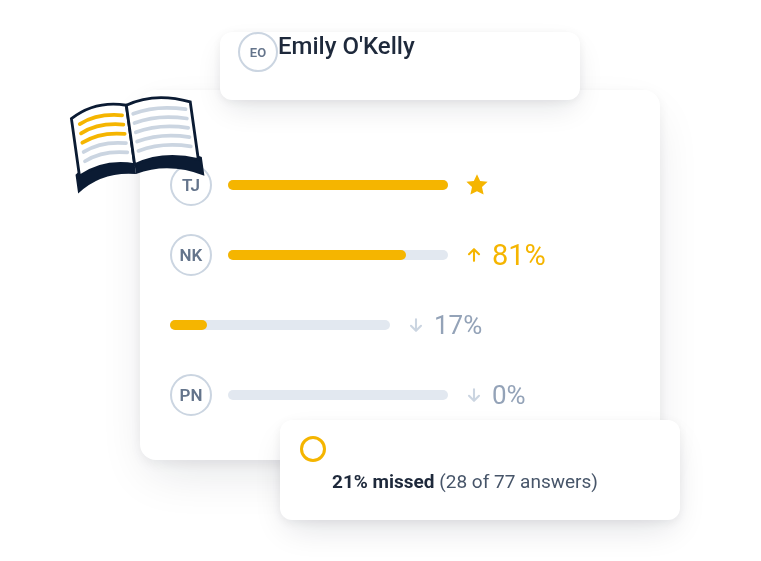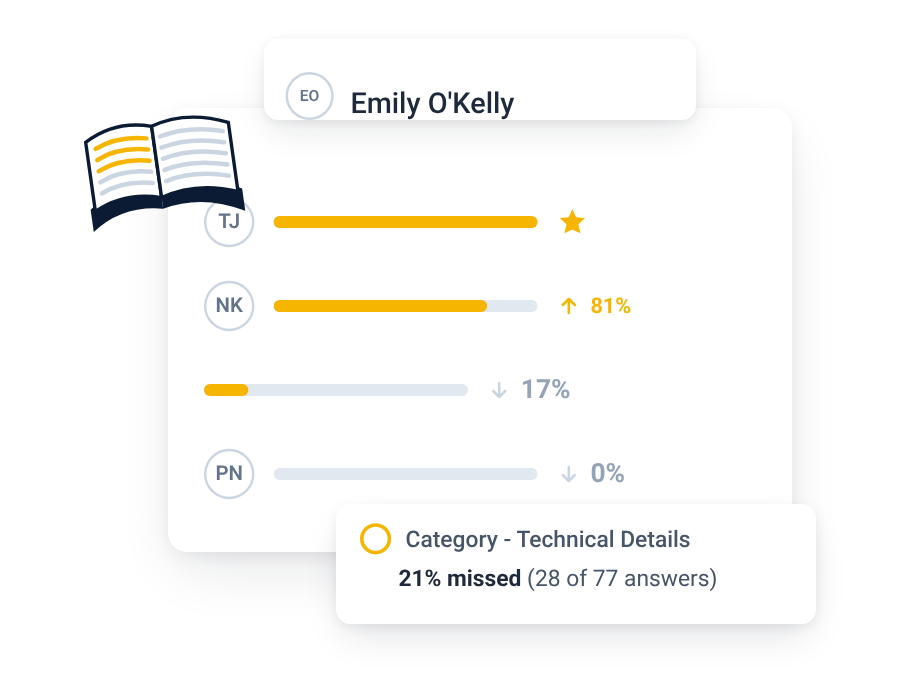--- a/index.html
+++ b/index.html
@@ -19,21 +19,21 @@
     position:absolute;left:140px;top:90px;width:520px;height:370px;
     background:var(--white);border-radius:16px;
     box-shadow:0 20px 50px -10px rgba(15,23,42,0.12),0 4px 12px rgba(15,23,42,0.06);
   }
 
   
   .header-pill{
     position:absolute;left:220px;top:32px;width:360px;height:68px;
     background:var(--white);border-radius:12px;
     box-shadow:0 12px 30px -6px rgba(15,23,42,0.12),0 2px 8px rgba(15,23,42,0.06);
-    display:flex;align-items:flex-end;gap:14px;padding:0 18px;box-sizing:border-box;
+    display:flex;align-items:flex-start;padding:0 18px;box-sizing:border-box;
     z-index:5;
   }
   .avatar-ring{
     width:36px;height:36px;border-radius:50%;border:2px solid var(--light);
     display:flex;align-items:center;justify-content:center;
     font-size:13px;font-weight:600;color:var(--grey);flex-shrink:0;
   }
   .header-name{font-size:24px;font-weight:500;color:var(--navy);}
   .header-prof{font-size:19px;font-weight:600;color:var(--gold);}
 
@@ -47,22 +47,22 @@
   }
   .bar-track{
     position:relative;flex:0 0 220px;height:10px;border-radius:6px;background:var(--faint);
   }
   .bar-fill{
     position:absolute;left:0;top:0;height:100%;border-radius:6px;background:var(--gold);
   }
   .tail{display:flex;align-items:center;gap:8px;min-width:110px;}
   .arrow-up{width:20px;height:20px;fill:none;stroke:var(--gold);stroke-width:2.5;stroke-linecap:round;stroke-linejoin:round;}
   .arrow-down{width:20px;height:20px;fill:none;stroke:var(--light);stroke-width:2.5;stroke-linecap:round;stroke-linejoin:round;}
-  .pct-gold{font-size:18px;font-weight:700;color:var(--gold);}
-  .pct-grey{font-size:22px;font-weight:700;color:#94a3b8;}
+  .pct-gold{font-size:29px;font-weight:400;color:var(--gold);}
+  .pct-grey{font-size:26px;font-weight:400;color:#94a3b8;}
   .star{width:26px;height:26px;fill:var(--gold);}
 
   
   .bottom-pill{
     position:absolute;left:280px;top:420px;width:400px;height:100px;
     background:var(--white);border-radius:12px;
     box-shadow:0 14px 34px -8px rgba(15,23,42,0.14),0 3px 10px rgba(15,23,42,0.06);
     padding:16px 20px;box-sizing:border-box;z-index:5;
   }
   .bottom-line1{display:flex;align-items:center;gap:12px;margin-bottom:8px;}
@@ -137,21 +137,20 @@
   </div>
 
   <div class="header-pill">
     <div class="avatar-ring">EO</div>
     <span class="header-name">Emily O'Kelly</span>
   </div>
 
   <div class="bottom-pill">
     <div class="bottom-line1">
       <div class="ring"></div>
-      <span class="cat-label">Category - Technical Details</span>
     </div>
     <div class="bottom-line2">
       <span class="strong">21% missed</span>
       <span>(28 of 77 answers)</span>
     </div>
   </div>
 
   <svg class="book" viewBox="0 0 160 120">
     <g transform="rotate(-8 80 60)">
 

